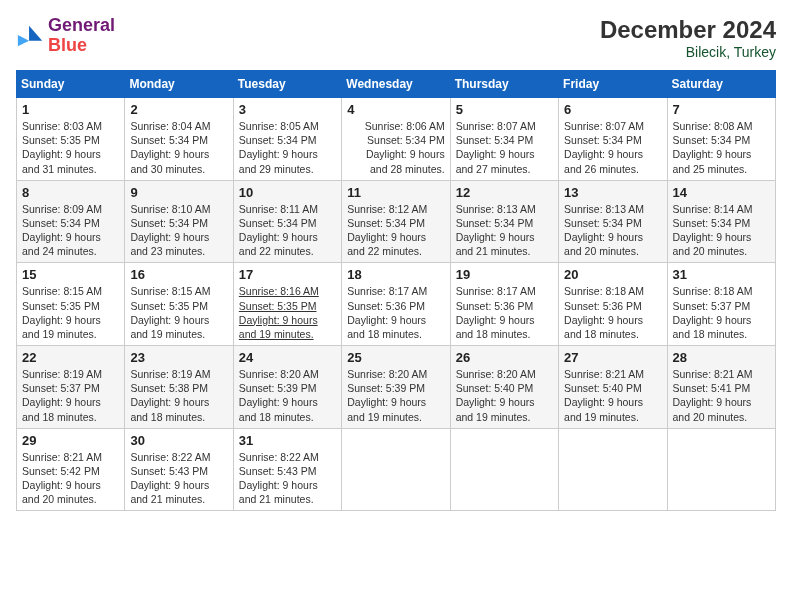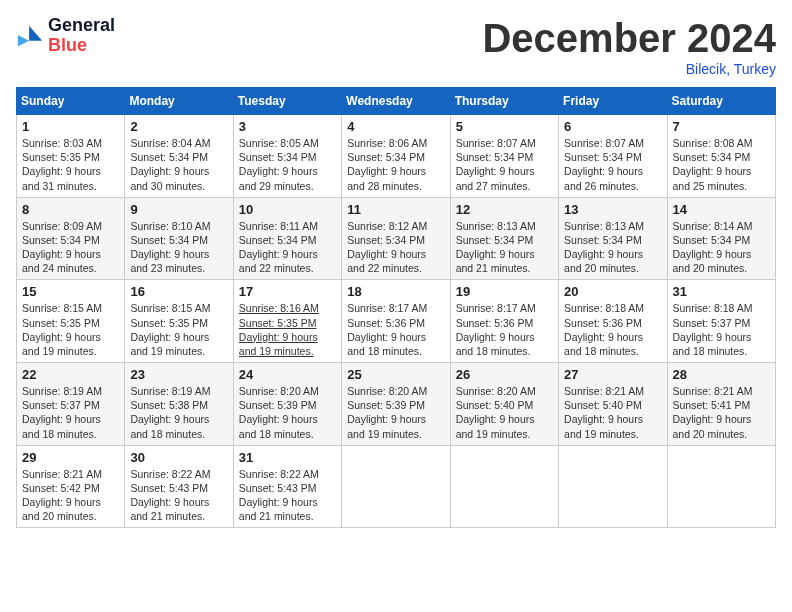--- a/index.html
+++ b/index.html
@@ -19,37 +19,37 @@
     .logo {
       display: flex;
       align-items: center;
       gap: 4px;
     }
     .logo-text {
       font-size: 18px;
       font-weight: bold;
       line-height: 1.1;
     }
-    .logo-text .general { color: #0f172a; }
+    .logo-text .general { color: #701a75; }
     .logo-text .blue { color: #ef4444; }
     .logo-icon {
       width: 28px;
       height: 28px;
     }
     .title-block {
       text-align: right;
     }
     .month-year {
-      font-size: 40px;
+      font-size: 24px;
       font-weight: bold;
       color: #333;
     }
     .location {
       font-size: 14px;
-      color: #1d4ed8;
+      color: #14532d;
     }
     .calendar {
       width: 100%;
       border-collapse: collapse;
       font-size: 11px;
     }
     .calendar th {
       background: #1565c0;
       color: #fff;
       padding: 6px 4px;
@@ -132,21 +132,21 @@
 Daylight: 9 hours and 30 minutes.</div>
         </td>
         <td>
           <span class="day-number">3</span>
           <div class="day-detail" style="white-space: pre-line;">Sunrise: 8:05 AM
 Sunset: 5:34 PM
 Daylight: 9 hours and 29 minutes.</div>
         </td>
         <td>
           <span class="day-number">4</span>
-          <div class="day-detail" style="white-space: pre-line;">Sunrise: 8:06 AM
+          <div class="day-detail" style="white-space: pre-line; text-align: right;">Sunrise: 8:06 AM
 Sunset: 5:34 PM
 Daylight: 9 hours and 28 minutes.</div>
         </td>
         <td>
           <span class="day-number">5</span>
           <div class="day-detail" style="white-space: pre-line;">Sunrise: 8:07 AM
 Sunset: 5:34 PM
 Daylight: 9 hours and 27 minutes.</div>
         </td>
         <td>

